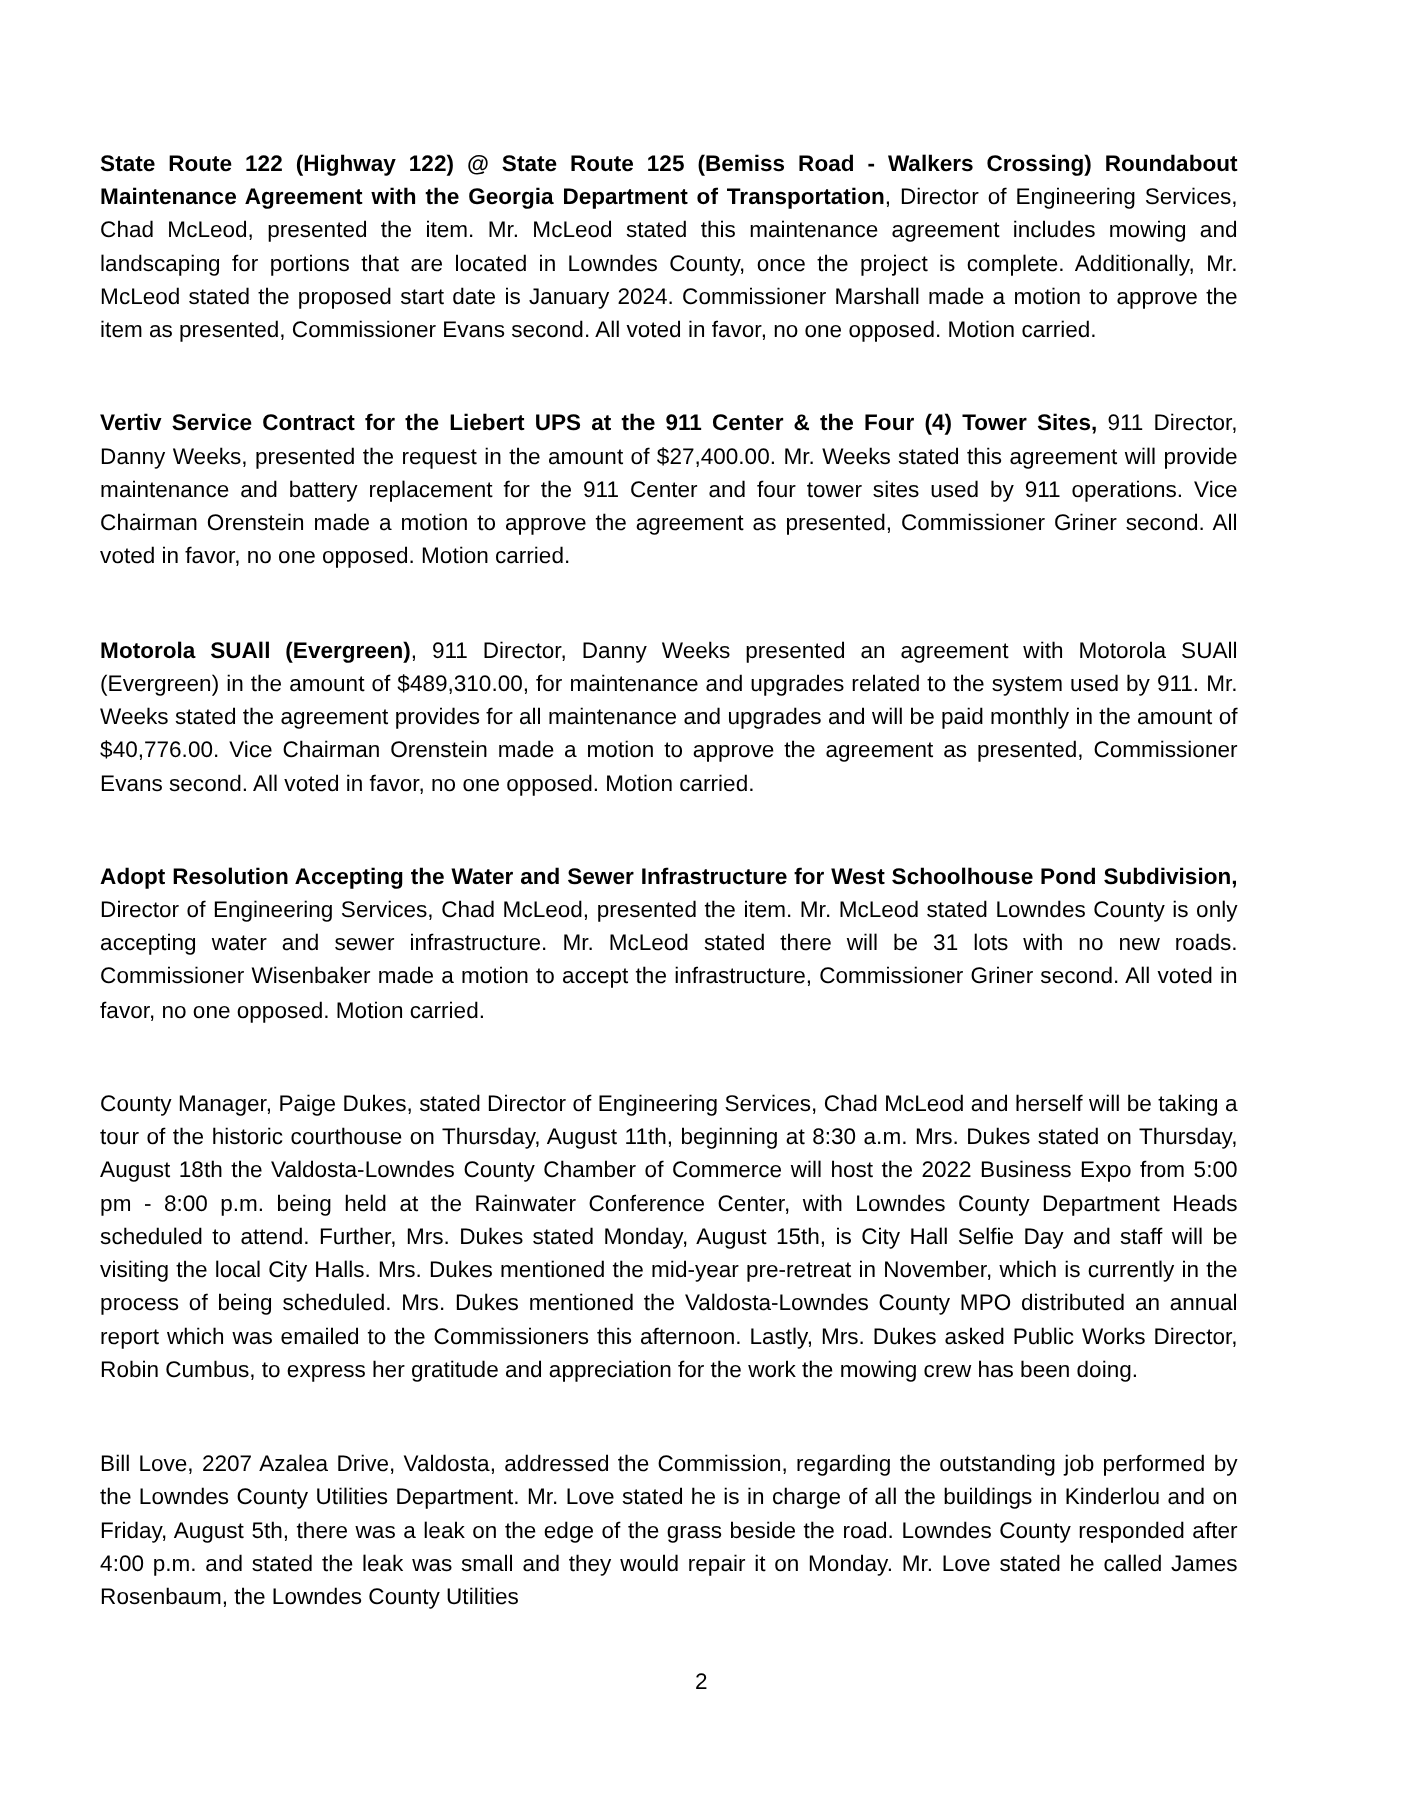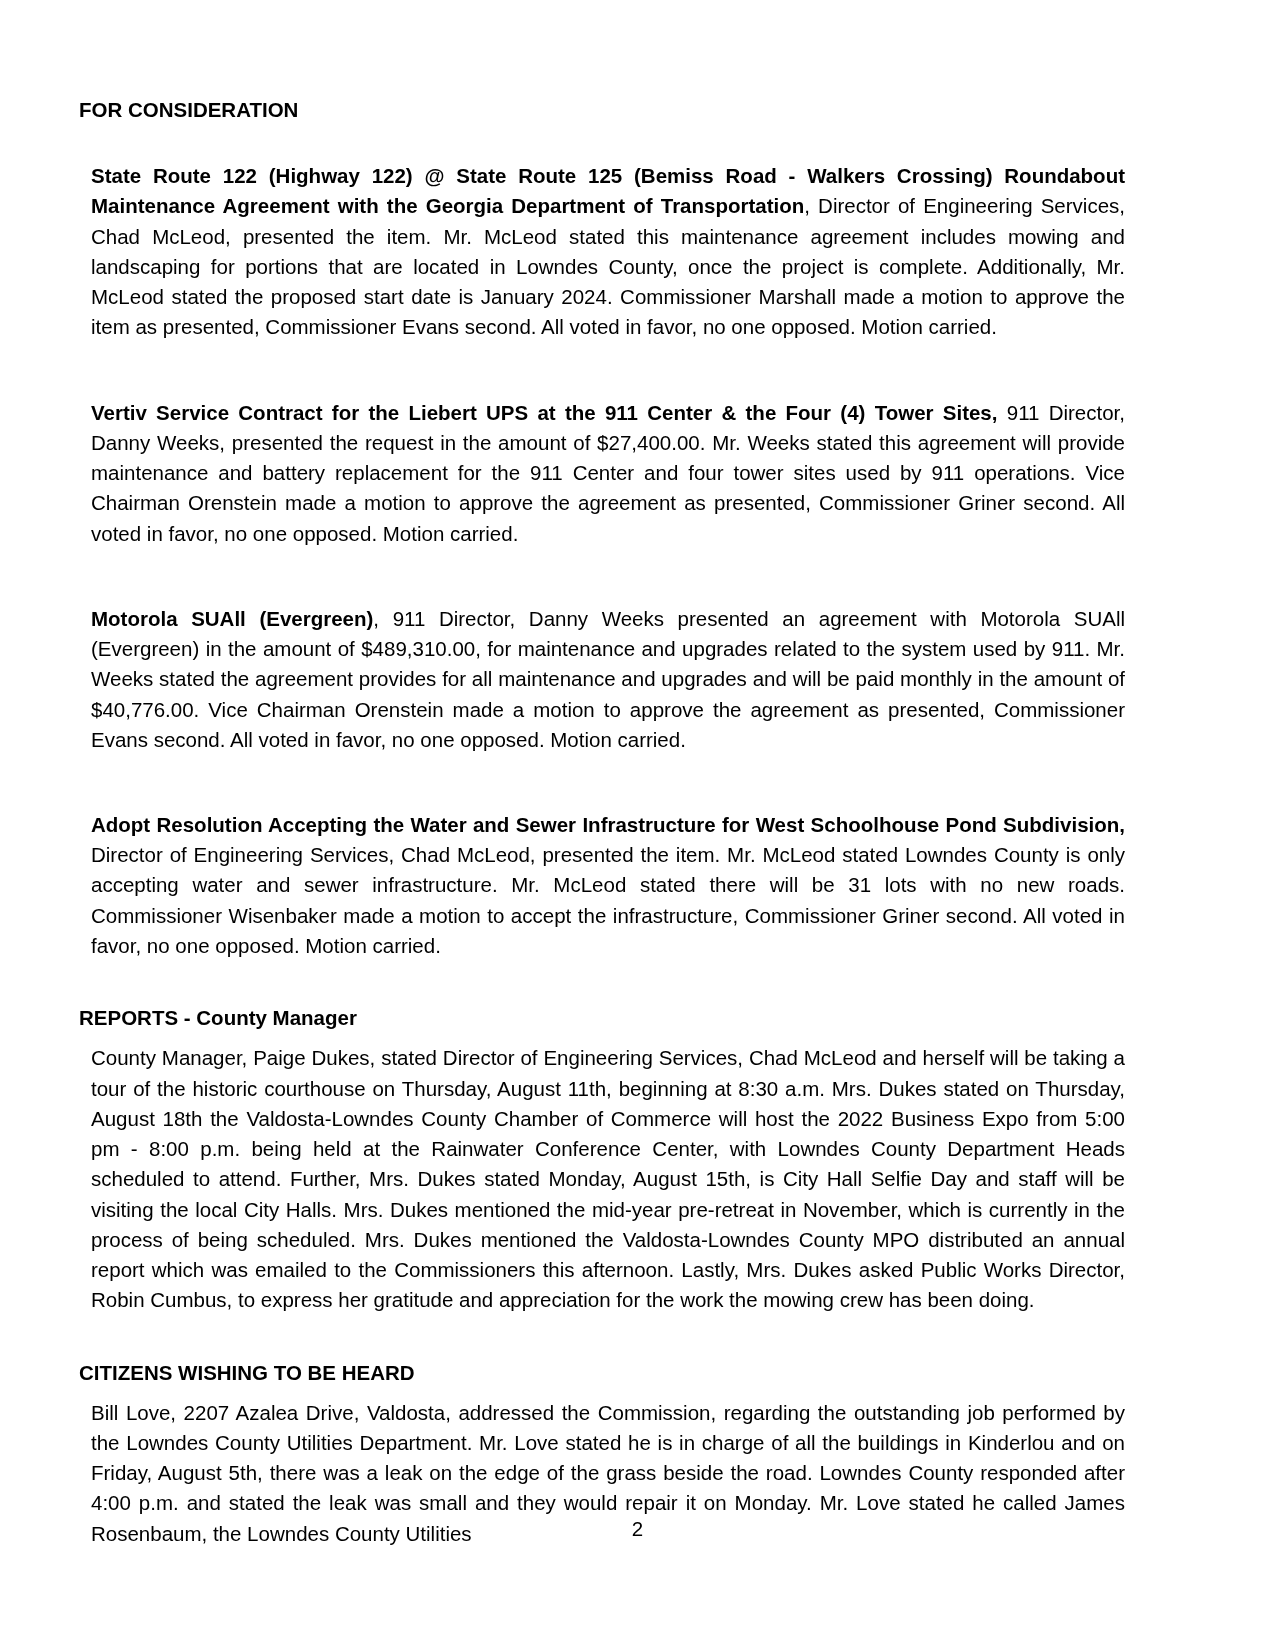--- a/index.html
+++ b/index.html
@@ -58,47 +58,44 @@
     line-height: 1;
   }
 </style>
 </head>
 <body>
 
 <div class="page">
 
   <div class="content">
 
-    <h2 class="section-heading">FOR CONSIDERATION</h2>
 
     <div class="gap-heading-to-para"></div>
 
     <p class="para"><b>State Route 122 (Highway 122) @ State Route 125 (Bemiss Road - Walkers Crossing) Roundabout Maintenance Agreement with the Georgia Department of Transportation</b><span>, Director of Engineering Services, Chad McLeod, presented the item.  Mr. McLeod stated this maintenance agreement includes mowing and landscaping for portions that are located in Lowndes County, once the project is complete.  Additionally, Mr. McLeod stated the proposed start date is January 2024.  Commissioner Marshall made a motion to approve the item as presented, Commissioner Evans second.  All voted in favor, no one opposed.  Motion carried.</span></p>
 
     <div class="gap-para-lg"></div>
 
     <p class="para"><b>Vertiv Service Contract for the Liebert UPS at the 911 Center &amp; the Four (4) Tower Sites,</b><span> 911 Director, Danny Weeks, presented the request in the amount of $27,400.00.  Mr. Weeks stated this agreement will provide maintenance and battery replacement for the 911 Center and four tower sites used by 911 operations.  Vice Chairman Orenstein made a motion to approve the agreement as presented, Commissioner Griner second.  All voted in favor, no one opposed.  Motion carried.</span></p>
 
     <div class="gap-para-lg"></div>
 
     <p class="para"><b>Motorola SUAll (Evergreen)</b><span>, 911 Director, Danny Weeks presented an agreement with Motorola SUAll (Evergreen) in the amount of $489,310.00, for maintenance and upgrades related to the system used by 911.  Mr. Weeks stated the agreement provides for all maintenance and upgrades and will be paid monthly in the amount of $40,776.00.  Vice Chairman Orenstein made a motion to approve the agreement as presented, Commissioner Evans second.  All voted in favor, no one opposed.  Motion carried.</span></p>
 
     <div class="gap-para-lg"></div>
 
     <p class="para"><b>Adopt Resolution Accepting the Water and Sewer Infrastructure for West Schoolhouse Pond Subdivision,</b><span> Director of Engineering Services, Chad McLeod, presented the item.  Mr. McLeod stated Lowndes County is only accepting water and sewer infrastructure.  Mr. McLeod stated there will be 31 lots with no new roads.  Commissioner Wisenbaker made a motion to accept the infrastructure, Commissioner Griner second.  All voted in favor, no one opposed.  Motion carried.</span></p>
 
     <div class="gap-para-lg"></div>
 
-    <h2 class="section-heading">REPORTS - County Manager</h2>
 
     <p class="para">County Manager, Paige Dukes, stated Director of Engineering Services, Chad McLeod and herself will be taking a tour of the historic courthouse on Thursday, August 11th, beginning at 8:30 a.m.  Mrs. Dukes stated on Thursday, August 18th the Valdosta-Lowndes County Chamber of Commerce will host the 2022 Business Expo from 5:00 pm - 8:00 p.m. being held at the Rainwater Conference Center, with Lowndes County Department Heads scheduled to attend.  Further, Mrs. Dukes stated Monday, August 15th, is City Hall Selfie Day and staff will be visiting the local City Halls.  Mrs. Dukes mentioned the mid-year pre-retreat in November, which is currently in the process of being scheduled.  Mrs. Dukes mentioned the Valdosta-Lowndes County MPO distributed an annual report which was emailed to the Commissioners this afternoon.  Lastly, Mrs. Dukes asked Public Works Director, Robin Cumbus, to express her gratitude and appreciation for the work the mowing crew has been doing.</p>
 
     <div class="gap-para-lg"></div>
 
-    <h2 class="section-heading">CITIZENS WISHING TO BE HEARD</h2>
 
     <p class="para">Bill Love, 2207 Azalea Drive, Valdosta, addressed the Commission, regarding the outstanding job performed by the Lowndes County Utilities Department.  Mr. Love stated he is in charge of all the buildings in Kinderlou and on Friday, August 5th, there was a leak on the edge of the grass beside the road.  Lowndes County responded after 4:00 p.m. and stated the leak was small and they would repair it on Monday.  Mr. Love stated he called James Rosenbaum, the Lowndes County Utilities</p>
 
   </div>
 
   <div class="page-number">2</div>
 
 </div>
 
 </body></html>

